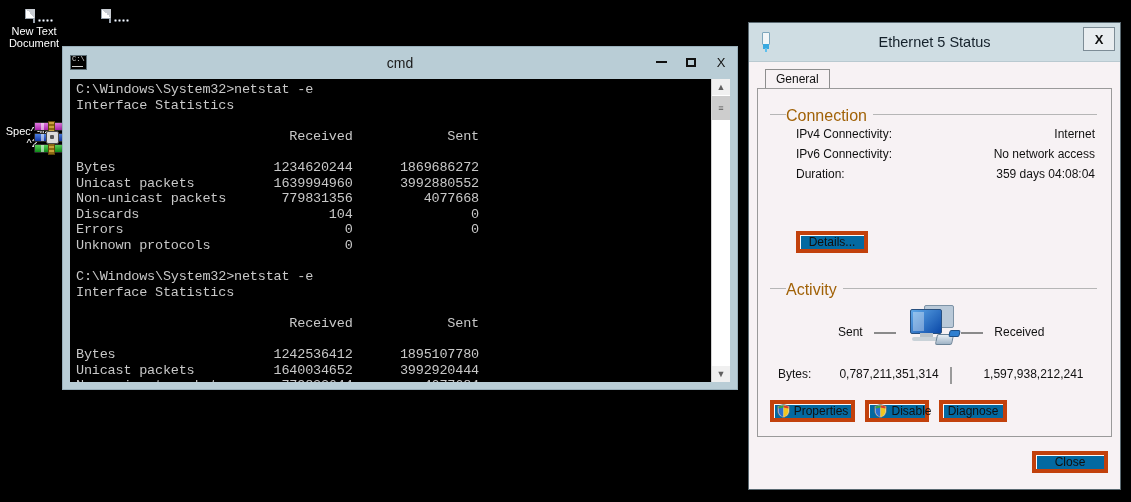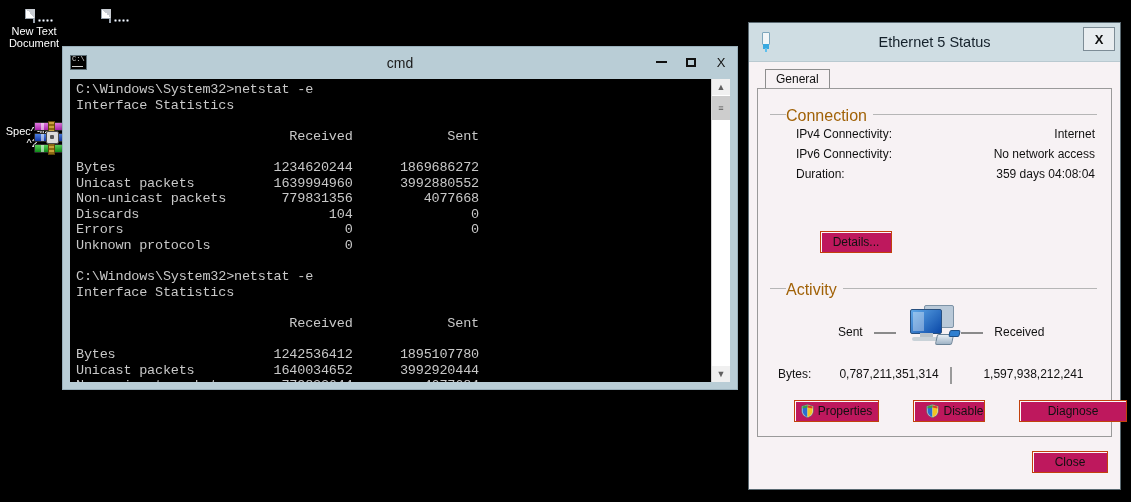--- a/index.html
+++ b/index.html
@@ -97,23 +97,23 @@
        background:#f7f2f4;box-sizing:border-box;}
 
   .group{position:absolute;left:12px;right:14px;}
   .glabel{position:absolute;left:16px;top:-8px;background:#f7f2f4;padding-right:6px;
        font-size:16px;color:#a16207;z-index:2;}
   .gline{position:absolute;left:0;right:0;top:-1px;height:1px;background:#b6b6b6;}
   .row{position:relative;height:19.8px;font-size:12px;color:#111;}
   .row .k{position:absolute;left:26px;top:0;}
   .row .v{position:absolute;right:2px;top:0;text-align:right;}
 
-  .btn{background:#be185d;border:1px solid #c2410c;box-sizing:border-box;
+  .btn{background:#0369a1;border:4px solid #c2410c;box-sizing:border-box;
        font-size:12px;color:#111;display:inline-flex;align-items:center;justify-content:center;
-       gap:4px;box-shadow:inset 1px 1px 0 #fbfbfb;margin-left:24px;}
+       gap:4px;box-shadow:inset 1px 1px 0 #fbfbfb;}
   .shield{width:13px;height:14px;position:relative;flex:none;}
   .shield svg{display:block;}
 
   .actwrap{position:relative;height:62px;}
   .monitors{position:absolute;left:50%;transform:translateX(-50%);top:2px;width:60px;height:46px;}
   .mon-back{position:absolute;left:20px;top:2px;width:30px;height:23px;background:#b9c9d8;
         border:1px solid #7d93a6;box-sizing:border-box;border-radius:2px;}
   .mon-front{position:absolute;left:6px;top:6px;width:32px;height:25px;
         background:linear-gradient(135deg,#5fa8e8,#0b49a8);border:1px solid #28507f;
         box-sizing:border-box;border-radius:2px;}
@@ -301,33 +301,33 @@
             <svg viewBox="0 0 13 14" width="13" height="14">
               <path d="M6.5 0.5 L12.3 2.2 V7 C12.3 10.4 9.7 12.7 6.5 13.5 C3.3 12.7 0.7 10.4 0.7 7 V2.2 Z" fill="#fdfdfd" stroke="#5a5a5a" stroke-width="0.8"></path>
               <path d="M6.5 1.2 L6.5 13 C4 12.2 1.5 10 1.5 7 V2.6 Z" fill="#2a6fd0"></path>
               <path d="M6.5 1.2 L11.5 2.6 V7 C11.5 10 9 12.2 6.5 13 Z" fill="#f0c422"></path>
               <path d="M6.5 1.2 L11.5 2.6 V4.6 L6.5 3.4 Z" fill="#d93a2b"></path>
               <path d="M6.5 1.2 L1.5 2.6 V4.6 L6.5 3.4 Z" fill="#3aa33a"></path>
             </svg>
           </span>
           <span>Properties</span>
         </div>
-        <div class="btn" style="width:72px;height:22px;padding-left:12px;">
+        <div class="btn" style="width:64px;height:22px;padding-left:12px;">
           <span class="shield">
             <svg viewBox="0 0 13 14" width="13" height="14">
               <path d="M6.5 0.5 L12.3 2.2 V7 C12.3 10.4 9.7 12.7 6.5 13.5 C3.3 12.7 0.7 10.4 0.7 7 V2.2 Z" fill="#fdfdfd" stroke="#5a5a5a" stroke-width="0.8"></path>
               <path d="M6.5 1.2 L6.5 13 C4 12.2 1.5 10 1.5 7 V2.6 Z" fill="#2a6fd0"></path>
               <path d="M6.5 1.2 L11.5 2.6 V7 C11.5 10 9 12.2 6.5 13 Z" fill="#f0c422"></path>
               <path d="M6.5 1.2 L11.5 2.6 V4.6 L6.5 3.4 Z" fill="#d93a2b"></path>
               <path d="M6.5 1.2 L1.5 2.6 V4.6 L6.5 3.4 Z" fill="#3aa33a"></path>
             </svg>
           </span>
           <span>Disable</span>
         </div>
-        <div class="btn" style="width:108px;height:22px;">Diagnose</div>
+        <div class="btn" style="width:68px;height:22px;">Diagnose</div>
       </div>
     </div>
 
     <div class="closebar">
       <div class="btn" style="position:absolute;right:4px;top:10px;width:76px;height:22px;">Close</div>
     </div>
   </div>
 </div>
 
 </body></html>

